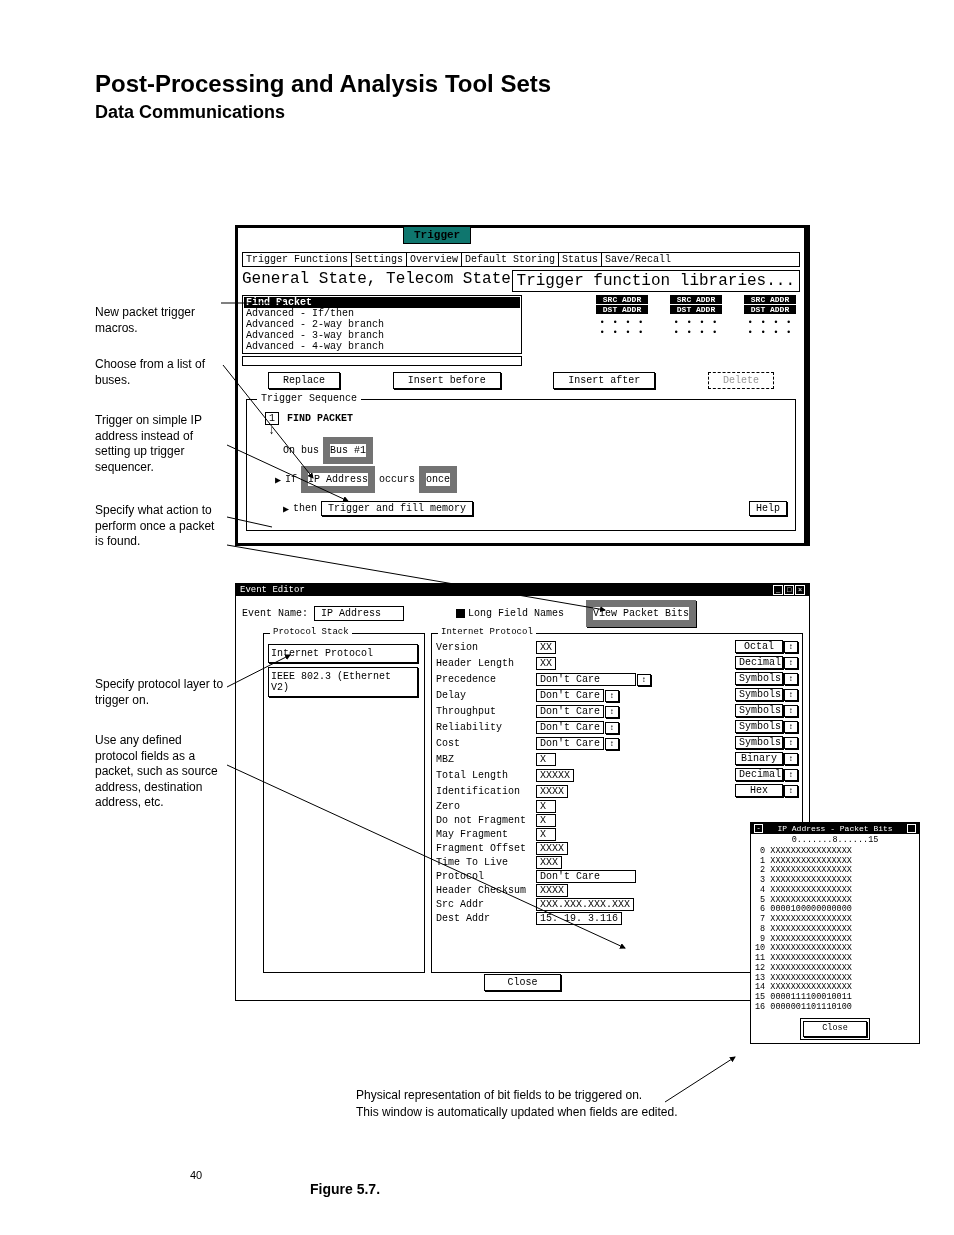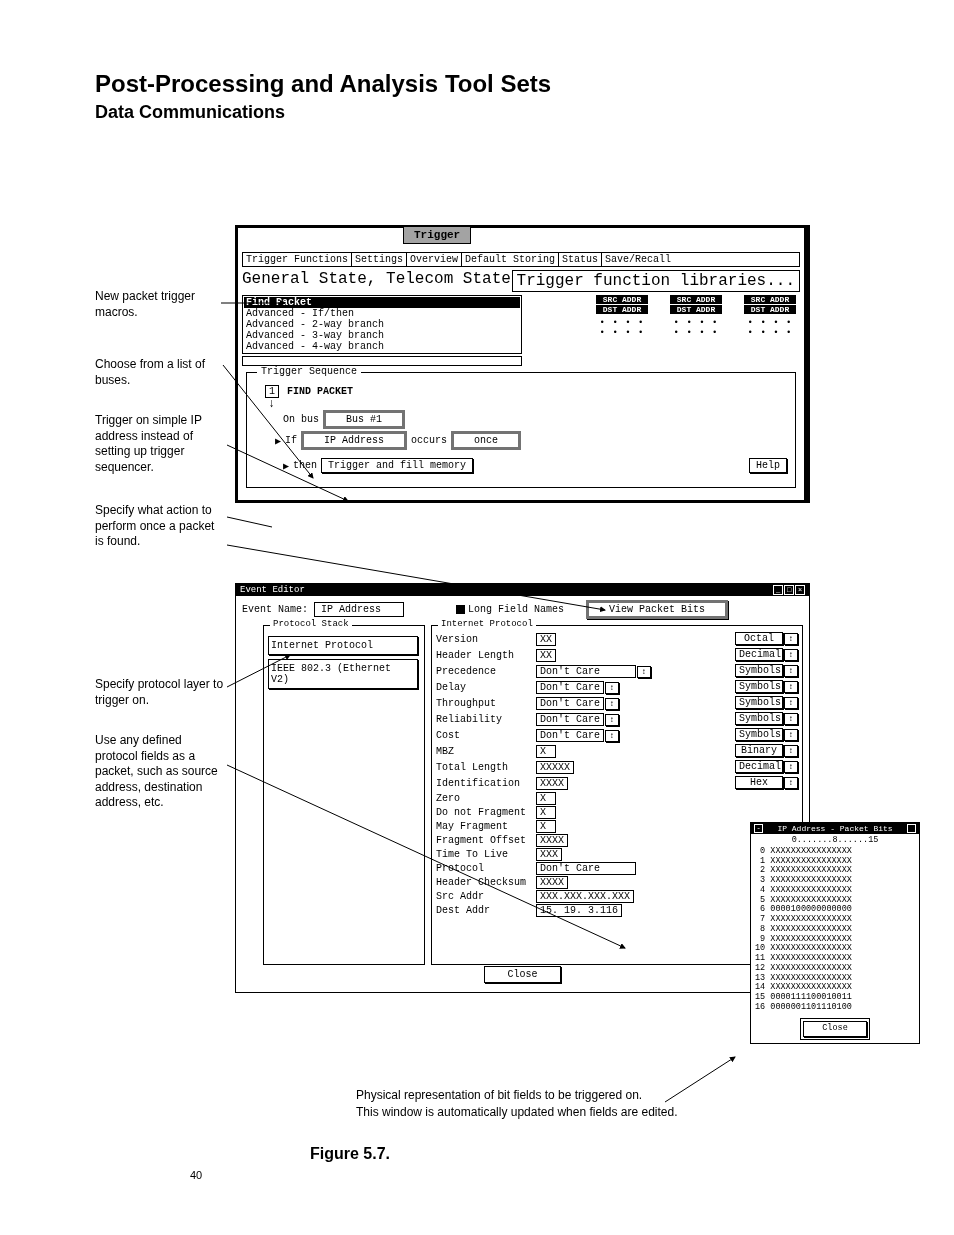--- a/index.html
+++ b/index.html
@@ -56,21 +56,21 @@
   .tab-top {
     position: relative;
     height: 22px;
   }
   .tab-top .tab {
     position: absolute;
     left: 165px;
     top: -2px;
     border: 1px solid #000;
     padding: 2px 10px;
-    background: #a3a3a3;
+    background: #0f766e;
     font-family: "Courier New", monospace;
     font-weight: bold;
   }
   .toolbar-row {
     display: flex;
     border: 1px solid #000;
     margin: 2px 4px 2px 4px;
   }
   .toolbar-row .cell {
     border-right: 1px solid #000;
@@ -193,22 +193,22 @@
   .seqlabel {
     padding: 1px 4px;
     font-weight: bold;
   }
   .arrow-down {
     margin-left: 13px;
     font-size: 12px;
     line-height: 8px;
   }
   .inlinebox {
-    border: 3px solid #737373;
-    padding: 1px 20px;
+    border: 7px solid #737373;
+    padding: 1px 0;
   }
   .shadowbox {
     border: 1px solid #000;
     box-shadow: 1px 1px 0 #000;
     padding: 1px 6px;
   }
 
   
   .evt-outer {
     position: absolute;
@@ -392,42 +392,42 @@
     position: absolute;
     left: 261px;
     top: 862px;
     font-size: 12px;
     line-height: 1.4;
     width: 400px;
   }
   .fig-caption {
     position: absolute;
     left: 215px;
-    top: 920px;
-    font-size: 16px;
+    top: 956px;
+    font-size: 14px;
     font-weight: bold;
   }
   .pagenum {
     position: absolute;
     left: 95px;
     top: 944px;
     font-size: 11px;
   }
 </style>
 </head>
 <body>
 
 <div class="page">
   <div class="title">Post-Processing and Analysis Tool Sets</div>
   <div class="subtitle">Data Communications</div>
 </div>
 
 <div class="figure-wrap">
 
-  <div class="annot" style="top:64px">New packet trigger macros.</div>
+  <div class="annot" style="top:80px">New packet trigger macros.</div>
   <div class="annot" style="top:132px">Choose from a list of buses.</div>
   <div class="annot" style="top:188px">Trigger on simple IP address instead of setting up trigger sequencer.</div>
   <div class="annot" style="top:278px">Specify what action to perform once a packet is found.</div>
   <div class="annot" style="top:452px">Specify protocol layer to trigger on.</div>
   <div class="annot" style="top:508px">Use any defined protocol fields as a packet, such as source address, destination address, etc.</div>
 
   <div class="app-outer">
     <div class="tab-top">
       <div class="tab">Trigger</div>
     </div>
@@ -463,20 +463,26 @@
           <div class="dots">• • • •<br>• • • •</div>
         </div>
         <div class="thumb">
           <div class="lab">SRC ADDR</div>
           <div class="lab">DST ADDR</div>
           <div class="dots">• • • •<br>• • • •</div>
         </div>
       </div>
     </div>
     <div class="scroll-h"></div>
+    <div class="btnrow">
+      <div class="btn">Replace</div>
+      <div class="btn">Insert before</div>
+      <div class="btn">Insert after</div>
+      <div class="btn disabled">Delete</div>
+    </div>
     <div class="seqframe">
       <div class="legend">Trigger Sequence</div>
       <div class="seqrow">
         <span class="seqnum">1</span>
         <span class="seqlabel">FIND PACKET</span>
       </div>
       <div class="arrow-down">↓</div>
       <div class="seqrow" style="margin-left:28px">
         <span>On bus</span>
         <span class="inlinebox">Bus #1</span>

